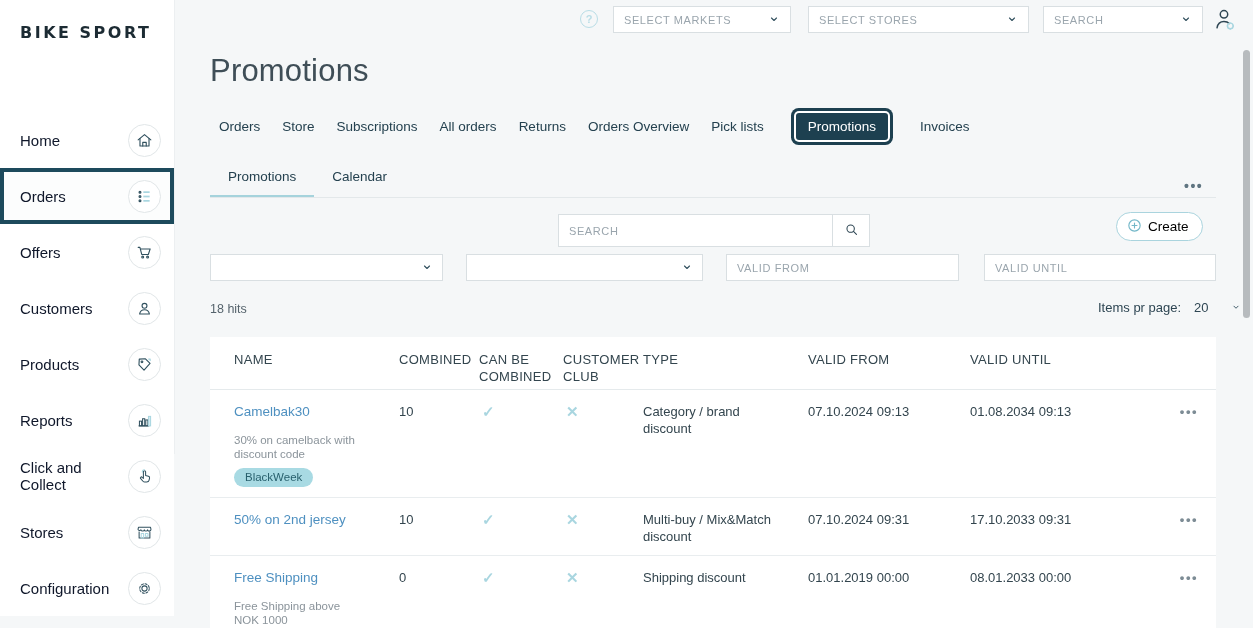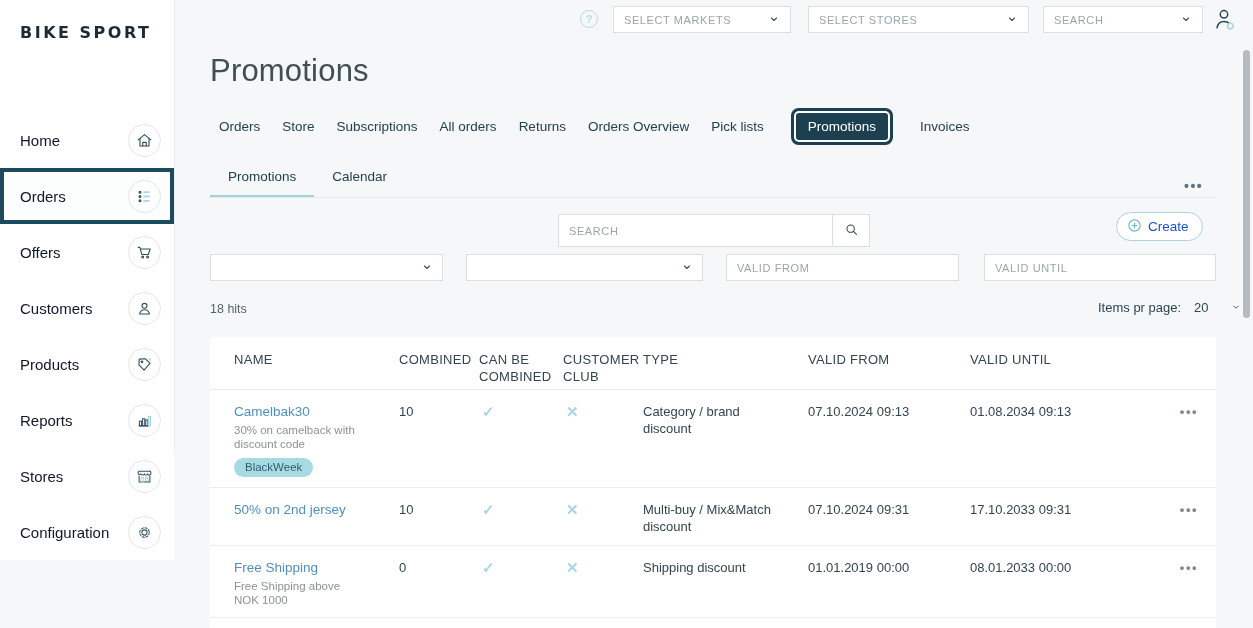--- a/index.html
+++ b/index.html
@@ -40,21 +40,21 @@
   .tabs-divider { position:absolute; left:210px; top:197px; width:1006px; height:1px; background:#e3e8ea; }
   .overflow-dots { position:absolute; left:1184px; top:178px; color:#5f7581; font-weight:700; font-size:14px; letter-spacing:1.5px; cursor:pointer; }
   
   .search-wrap { position:absolute; left:558px; top:214px; width:312px; height:33px; display:flex; }
   .search-input { flex:1; border:1px solid #d9dfe2; background:#fff; padding:0 10px; font-size:11px; letter-spacing:.6px; color:#33454e; outline:none; font-family:"Liberation Sans", sans-serif; }
   .search-input::placeholder { color:#9aa5ad; }
   .search-btn { width:38px; border:1px solid #d9dfe2; border-left:1px solid #d9dfe2; margin-left:-1px; background:#fff; display:flex; align-items:center; justify-content:center; cursor:pointer; }
   .search-btn svg { width:17px; height:17px; }
   .create-btn { position:absolute; left:1116px; top:212px; height:29px; padding:0 13px 0 9px; border:1px solid #aad4de; border-radius:15px; background:#fff; display:flex; align-items:center; gap:5px; cursor:pointer; }
   .create-btn svg { width:17px; height:17px; }
-  .create-label { font-size:13.5px; color:#1d4ed8; }
+  .create-label { font-size:13.5px; color:#000000; }
   
   .filter-select, .filter-input { position:absolute; top:254px; height:27px; background:#fff; border:1px solid #d9dfe2; }
   .filter-select { display:flex; align-items:center; justify-content:flex-end; padding:0 9px; cursor:pointer; }
   .filter-input { padding:0 10px; font-size:11px; letter-spacing:.6px; color:#33454e; outline:none; font-family:"Liberation Sans", sans-serif; }
   .filter-input::placeholder { color:#9aa5ad; }
   .f1 { left:210px; width:233px; } .f2 { left:466px; width:237px; }
   .f3 { left:726px; width:233px; } .f4 { left:984px; width:232px; }
   
   .hits { position:absolute; left:210px; top:302px; font-size:12.5px; color:#55636c; }
   .pager { position:absolute; left:1098px; top:300px; display:flex; align-items:center; gap:13px; }
@@ -64,21 +64,21 @@
   
   .table-card { position:absolute; left:210px; top:337px; width:1006px; height:340px; background:#fff; overflow:hidden; }
   .t-row { display:grid; grid-template-columns:165px 80px 84px 80px 165px 162px 161px auto; padding-left:24px; align-items:start; }
   .t-head { height:53px; border-bottom:1px solid #e5eaec; padding-top:14px; }
   .t-head-cell { font-size:12px; line-height:16px; color:#24414f; letter-spacing:.3px; padding-right:10px; }
   .t-head-cell .hwrap { display:inline-block; max-width:72px; }
   .t-head-cell.wide .hwrap { max-width:none; }
   .t-body-row { min-height:57px; border-bottom:1px solid #e9edef; padding-top:13px; padding-bottom:10px; }
   .t-cell { font-size:13px; color:#33454e; padding-right:18px; line-height:17px; }
   .row-link { font-size:13.5px; color:#4e90c0; text-decoration:none; cursor:pointer; display:inline-block; }
-  .row-sub { font-size:11.5px; color:#8b949b; line-height:14px; margin-top:3px; max-width:122px; }
+  .row-sub { font-size:11.5px; color:#8b949b; line-height:14px; margin-top:13px; max-width:122px; }
   .row-badge { display:inline-block; margin-top:7px; background:#a8dae3; color:#28606d; font-size:11.5px; line-height:19px; padding:0 11px; border-radius:10px; }
   .mark { font-size:15px; font-weight:700; color:#a9d6e0; padding-left:3px; }
   .cell-actions { justify-self:end; padding-right:18px; }
   .dots { color:#7d8c95; font-weight:700; font-size:13px; letter-spacing:1.5px; cursor:pointer; }
   
   .scroll-thumb { position:absolute; left:1243px; top:50px; width:7px; height:268px; background:#b7bbbe; border-radius:4px; cursor:pointer; z-index:4; }
 </style>
 </head>
 <body>
 
@@ -147,20 +147,29 @@
           <svg viewBox="0 0 24 24" fill="none" stroke="#30505e" stroke-width="1.3">
             <path d="M4.5 18.8h13.5"></path>
             <rect x="5.6" y="12.8" width="2.7" height="6"></rect>
             <rect x="9.6" y="9.8" width="2.7" height="9"></rect>
             <rect x="13.6" y="11.3" width="2.7" height="7.5"></rect>
             <rect x="17" y="6.8" width="2.7" height="12" fill="#d4eaf0" stroke="#a9d6e0"></rect>
           </svg>
         </span>
   </div>
       <div class="nav-item">
+    <span class="nav-label">Click and Collect</span>
+    <span class="icon-circle">
+          <svg viewBox="0 0 24 24" fill="none" stroke="#30505e" stroke-width="1.3" stroke-linecap="round" stroke-linejoin="round">
+            <path d="M10.6 12V6a1.4 1.4 0 0 1 2.8 0v4.8l3.6.9c1 .3 1.6 1.2 1.4 2.2l-.6 2.8a3 3 0 0 1-2.9 2.3h-2.6a3 3 0 0 1-2.2-1l-2.9-3.2a1.3 1.3 0 0 1 1.9-1.8l1.5 1.5z"></path>
+            <path d="M9.2 6.6a3 3 0 0 1 2.8-3.1" stroke="#a9d6e0"></path>
+          </svg>
+        </span>
+  </div>
+      <div class="nav-item">
     <span class="nav-label">Stores</span>
     <span class="icon-circle">
           <svg viewBox="0 0 24 24" fill="none" stroke="#30505e" stroke-width="1.3" stroke-linejoin="round">
             <path d="M5.2 10.8V19h13.6v-8.2"></path>
             <path d="M4.4 5.5h15.2l.6 2.5a2.15 2.15 0 0 1-4.25.55 2.15 2.15 0 0 1-4.2 0 2.15 2.15 0 0 1-4.2 0A2.15 2.15 0 0 1 3.8 8z"></path>
             <rect x="7.8" y="13.2" width="3.1" height="5.8" stroke="#a9d6e0"></rect>
             <rect x="13.2" y="13.2" width="3.2" height="3.6" stroke="#a9d6e0"></rect>
           </svg>
         </span>
   </div>

